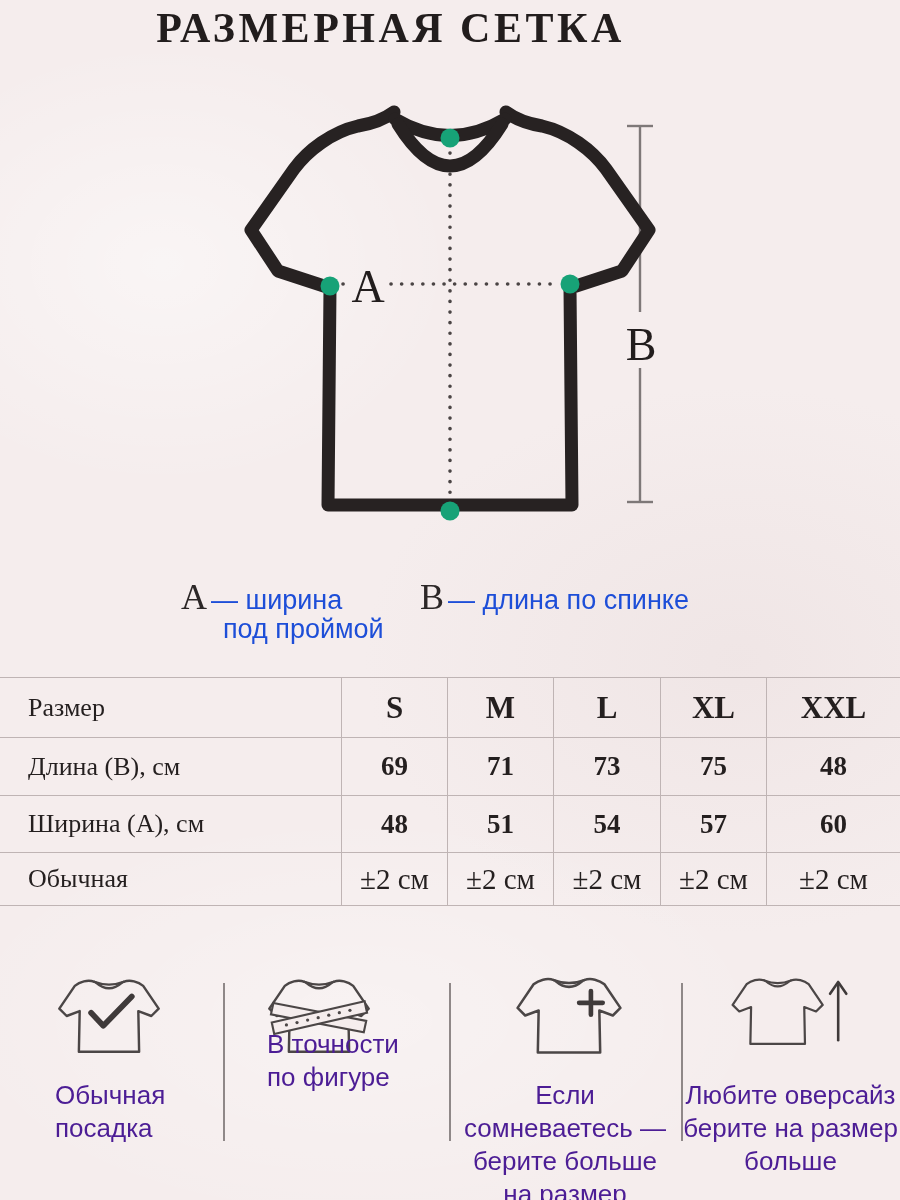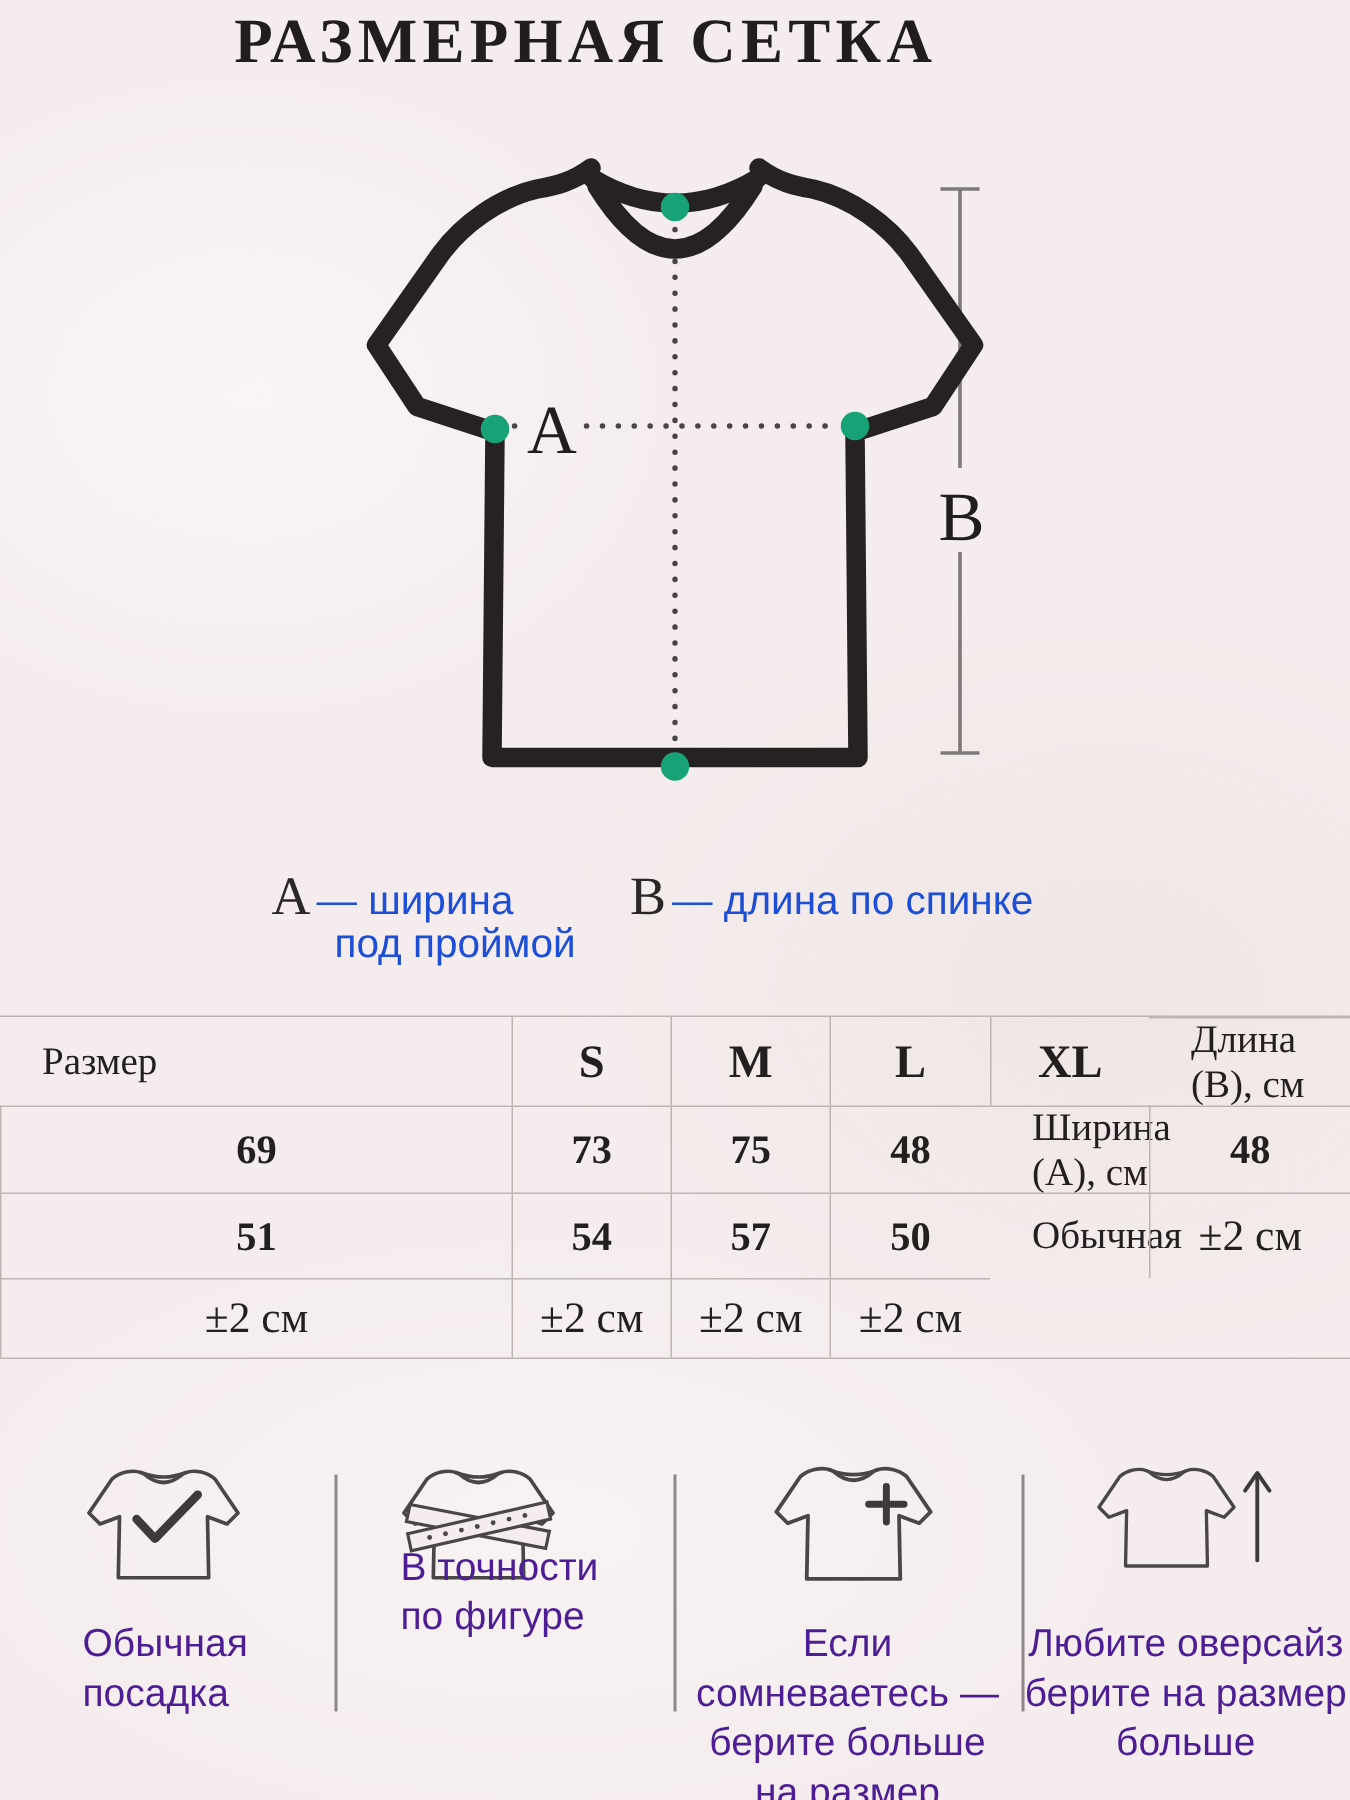--- a/index.html
+++ b/index.html
@@ -113,33 +113,35 @@
   <span class="legend-sans">— длина по спинке</span>
 </div>
 
 <div id="size-table" class="abs">
 
   <div class="cell r0 label">Размер</div>
   <div class="cell r0 size vline">S</div>
   <div class="cell r0 size vline">M</div>
   <div class="cell r0 size vline">L</div>
   <div class="cell r0 size vline">XL</div>
+  <div class="cell r0 size vline">XXL</div>
 
   <div class="cell label">Длина (В), см</div>
   <div class="cell num vline">69</div>
+  <div class="cell num vline">71</div>
   <div class="cell num vline">73</div>
   <div class="cell num vline">75</div>
   <div class="cell num vline">48</div>
 
   <div class="cell label">Ширина (А), см</div>
   <div class="cell num vline">48</div>
   <div class="cell num vline">51</div>
   <div class="cell num vline">54</div>
   <div class="cell num vline">57</div>
-  <div class="cell num vline">50</div>
+  <div class="cell num vline">60</div>
 
   <div class="cell label">Обычная</div>
   <div class="cell tol vline">±2 см</div>
   <div class="cell tol vline">±2 см</div>
   <div class="cell tol vline">±2 см</div>
   <div class="cell tol vline">±2 см</div>
   <div class="cell tol vline">±2 см</div>
 </div>
 
 <div class="abs divider" style="left:223px;"></div>

